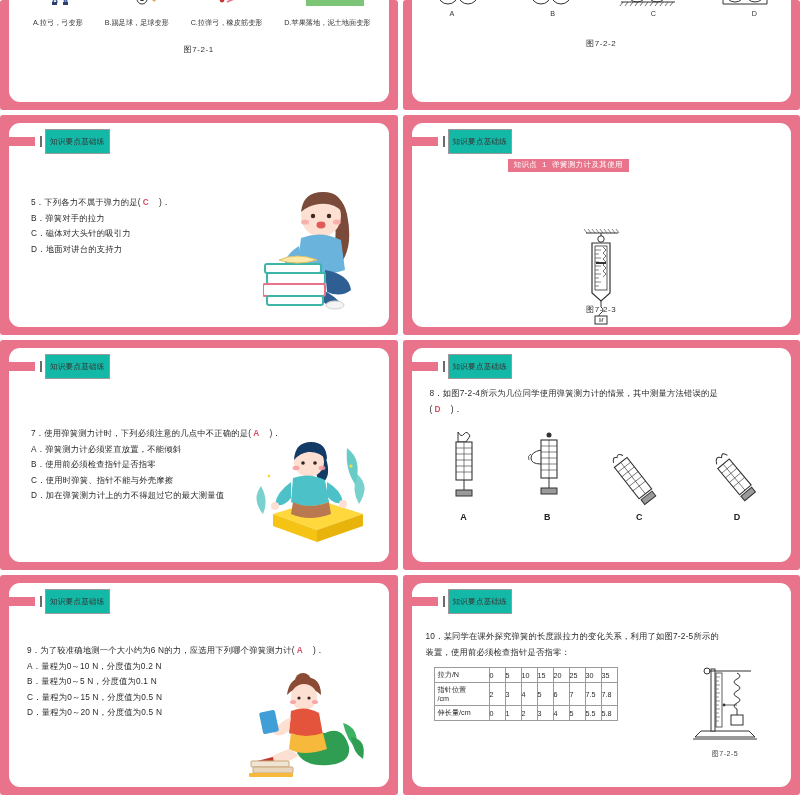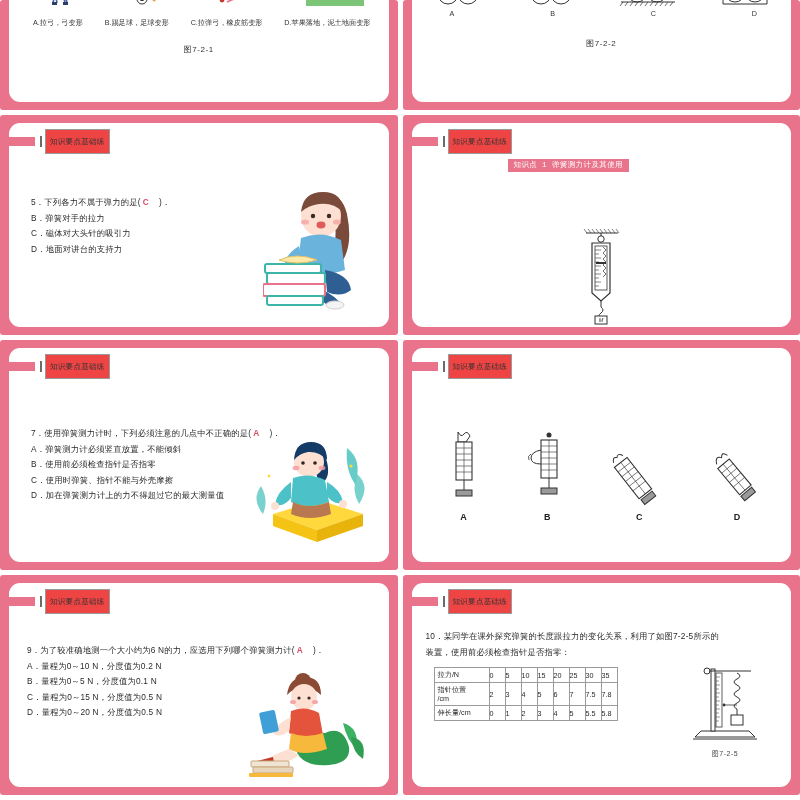--- a/index.html
+++ b/index.html
@@ -51,21 +51,21 @@
     width:2px;height:11px;background:#6b6b6b;margin-left:5px;
   }
   .tag{
     margin-left:3px;
     border:1px solid #9a9a9a;
     padding:6px 4px;
     font-size:7.5px;
     line-height:11px;
     color:#333;
     letter-spacing:.3px;
-    background:#ef4444;
+    background:#14b8a6;
     white-space:nowrap;
   }
   
   .kpbanner{
     position:absolute;left:96px;top:36px;
     background:#e8738a;
     color:#fff;
     font-size:7.5px;
     line-height:11px;
     padding:1px 6px;
@@ -364,20 +364,21 @@
 
           <path d="M33 18 l3 3 l-3 3 l3 3 l-3 3 l3 3 l-3 3 l3 3 l-3 3 l3 3 l-3 3" fill="none" stroke="#333" stroke-width=".7"></path>
 
           <line x1="31" y1="72" x2="31" y2="78" stroke="#333" stroke-width="1"></line>
           <path d="M31 78 q4 3 0 6 q-4 3 0 5" fill="none" stroke="#333" stroke-width="1"></path>
           <rect x="25" y="87" width="12" height="8" fill="#fff" stroke="#333" stroke-width="1"></rect>
           <text x="31" y="93" font-size="5.5" text-anchor="middle" fill="#333" font-style="italic">M</text>
         </svg>
       </div>
 
+      <div class="figcap" style="position:absolute;left:0;right:0;bottom:12px;">图7‑2‑3</div>
     </div>
   </div>
 
   <div class="slide">
     <div class="card">
       <div class="tagrow">
         <span class="tagbar"></span>
         <span class="tagbar2"></span>
         <span class="tag">知识要点基础练</span>
       </div>
@@ -429,20 +430,26 @@
   </div>
 
   <div class="slide">
     <div class="card">
       <div class="tagrow">
         <span class="tagbar"></span>
         <span class="tagbar2"></span>
         <span class="tag">知识要点基础练</span>
       </div>
 
+      <div class="qwrap" style="top:38px;left:18px;">
+        <div class="qline">8．如图7‑2‑4所示为几位同学使用弹簧测力计的情景，其中测量方法错误的是</div>
+        <div class="qline">
+          <span>(</span><span class="ans">D</span><span>)．</span>
+        </div>
+      </div>
 
       <div style="position:absolute;left:30px;right:26px;top:82px;display:flex;justify-content:space-between;align-items:flex-end;">
 
         <div style="text-align:center;">
           <svg width="44" height="76" viewBox="0 0 44 76">
             <path d="M16 2 q3 6 6 2 q3 -4 6 2 l-4 6 h-8 Z" fill="none" stroke="#333" stroke-width="1"></path>
             <rect x="14" y="12" width="16" height="38" fill="#fff" stroke="#333" stroke-width="1.1"></rect>
             <g stroke="#333" stroke-width=".6">
               <line x1="14" y1="18" x2="30" y2="18"></line>
                 <line x1="14" y1="24" x2="30" y2="24"></line>

